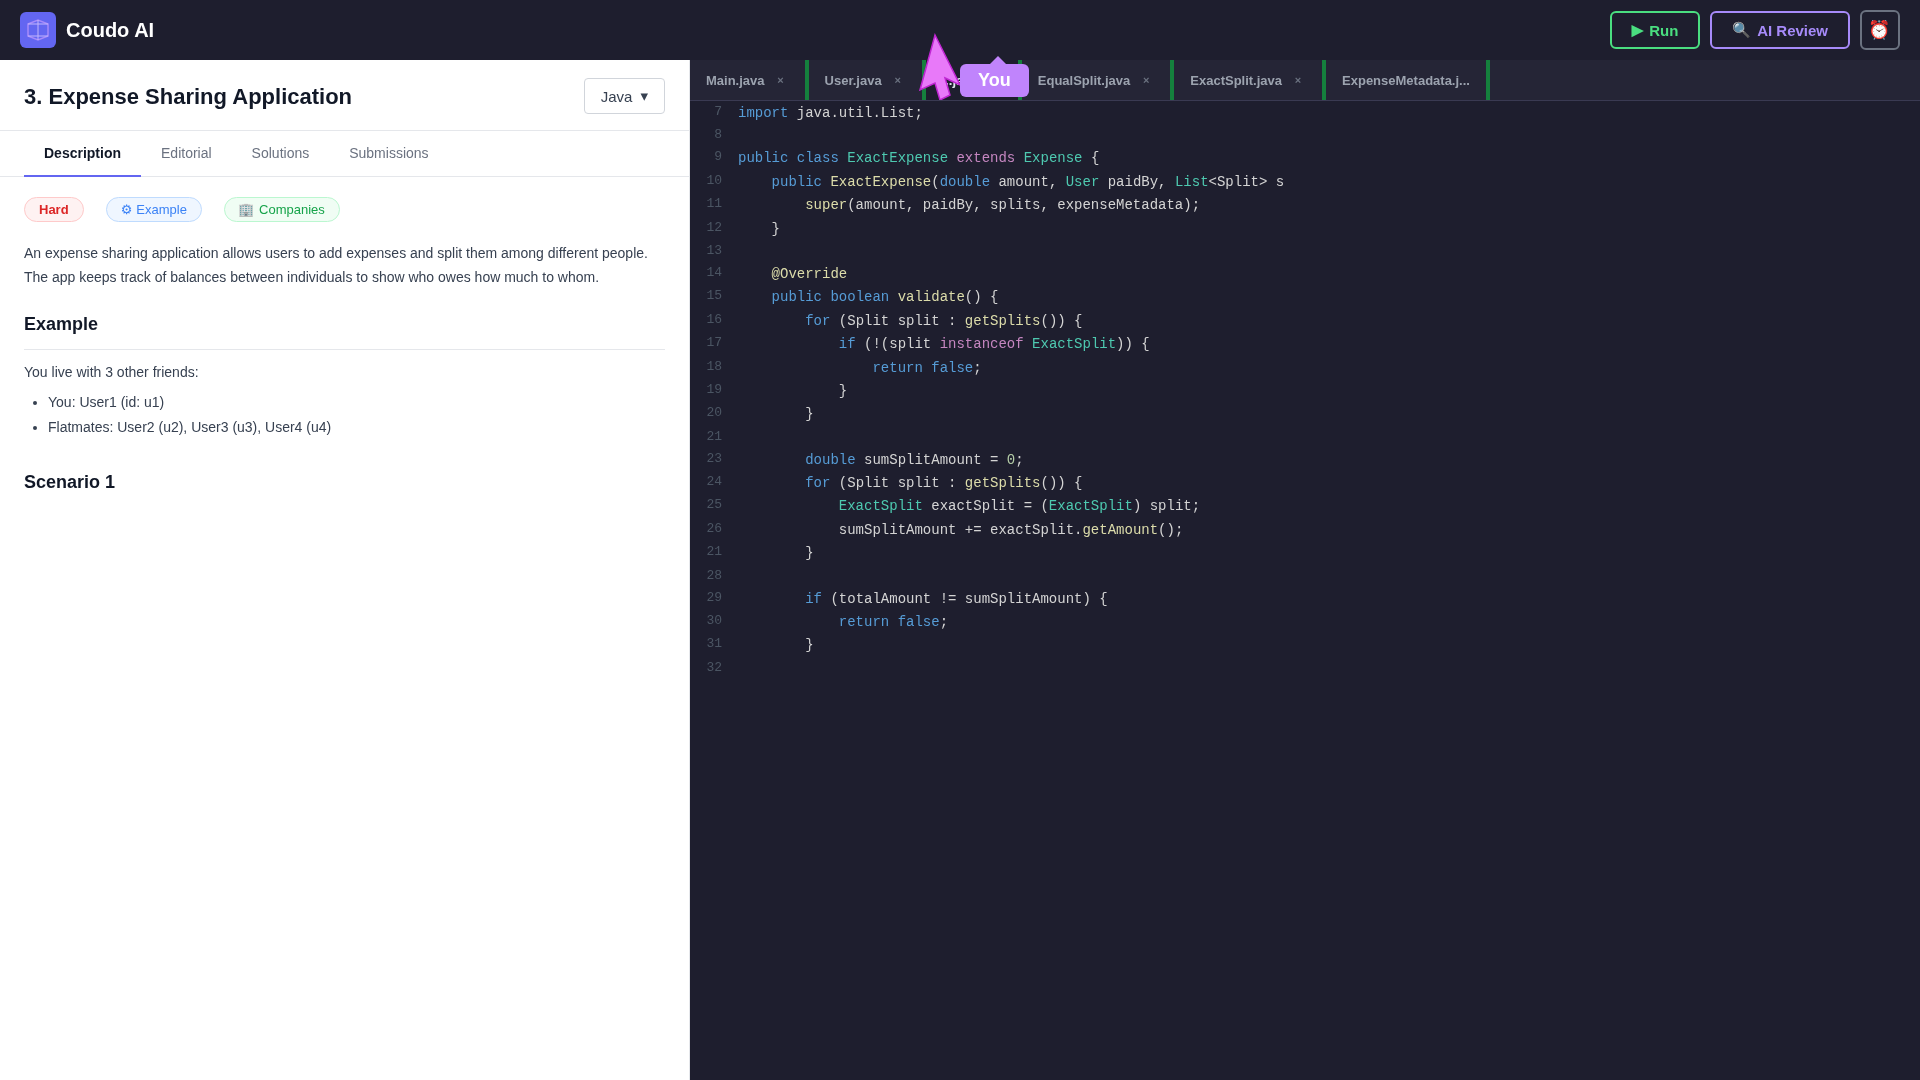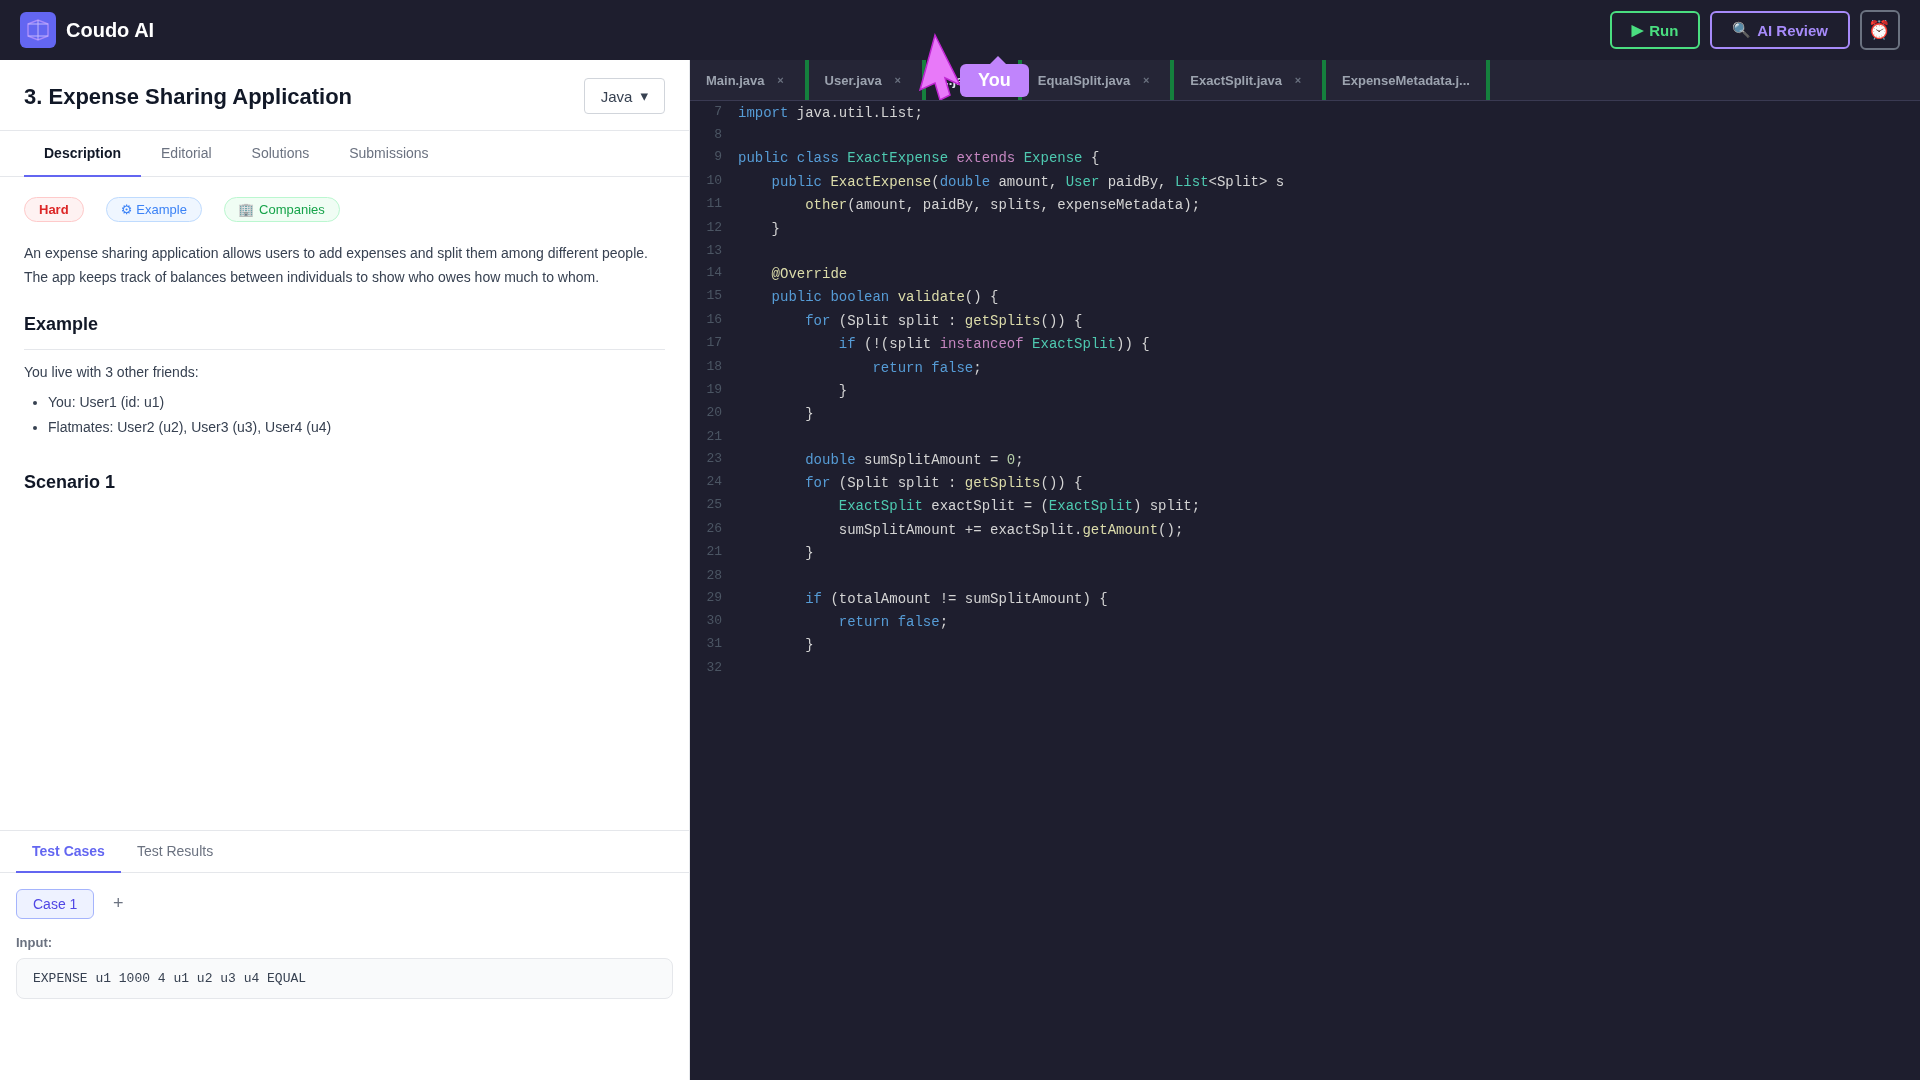--- a/index.html
+++ b/index.html
@@ -484,34 +484,20 @@
       <hr class="section-divider">
       <p class="example-text">You live with 3 other friends:</p>
       <ul class="bullet-list">
         <li>You: User1 (id: u1)</li>
         <li>Flatmates: User2 (u2), User3 (u3), User4 (u4)</li>
       </ul>
 
       <h3 class="scenario-title">Scenario 1</h3>
     </div>
 
-    <div class="test-panel">
-      <div class="test-panel-tabs">
-        <div class="test-tab active">Test Cases</div>
-        <div class="test-tab">Test Results</div>
-      </div>
-      <div class="test-panel-body">
-        <div class="case-tabs">
-          <div class="case-tab active">Case 1</div>
-          <button class="case-add-btn">+</button>
-        </div>
-        <div class="input-label">Input:</div>
-        <div class="input-box">EXPENSE u1 1000 4 u1 u2 u3 u4 EQUAL</div>
-      </div>
-    </div>
   </div>
 
   <div class="right-panel">
     <div class="editor-tabs">
       <div class="editor-tab">
         <span>Main.java</span>
         <span class="editor-tab-close">×</span>
       </div>
       <div class="editor-tab">
         <span>User.java</span>
@@ -546,21 +532,21 @@
         <div class="code-line">
           <span class="line-num">9</span>
           <span class="line-content"><span class="kw">public </span><span class="kw">class </span><span class="cls">ExactExpense </span><span class="kw2">extends </span><span class="cls">Expense </span>{</span>
         </div>
         <div class="code-line">
           <span class="line-num">10</span>
           <span class="line-content"><span class="kw">    public </span><span class="fn">ExactExpense</span>(<span class="kw">double </span>amount, <span class="cls">User </span>paidBy, <span class="cls">List</span>&lt;Split&gt; s</span>
         </div>
         <div class="code-line">
           <span class="line-num">11</span>
-          <span class="line-content"><span class="fn">        other</span>(amount, paidBy, splits, expenseMetadata);</span>
+          <span class="line-content"><span class="fn">        super</span>(amount, paidBy, splits, expenseMetadata);</span>
         </div>
         <div class="code-line">
           <span class="line-num">12</span>
           <span class="line-content">    }</span>
         </div>
         <div class="code-line">
           <span class="line-num">13</span>
           <span class="line-content"></span>
         </div>
         <div class="code-line">

